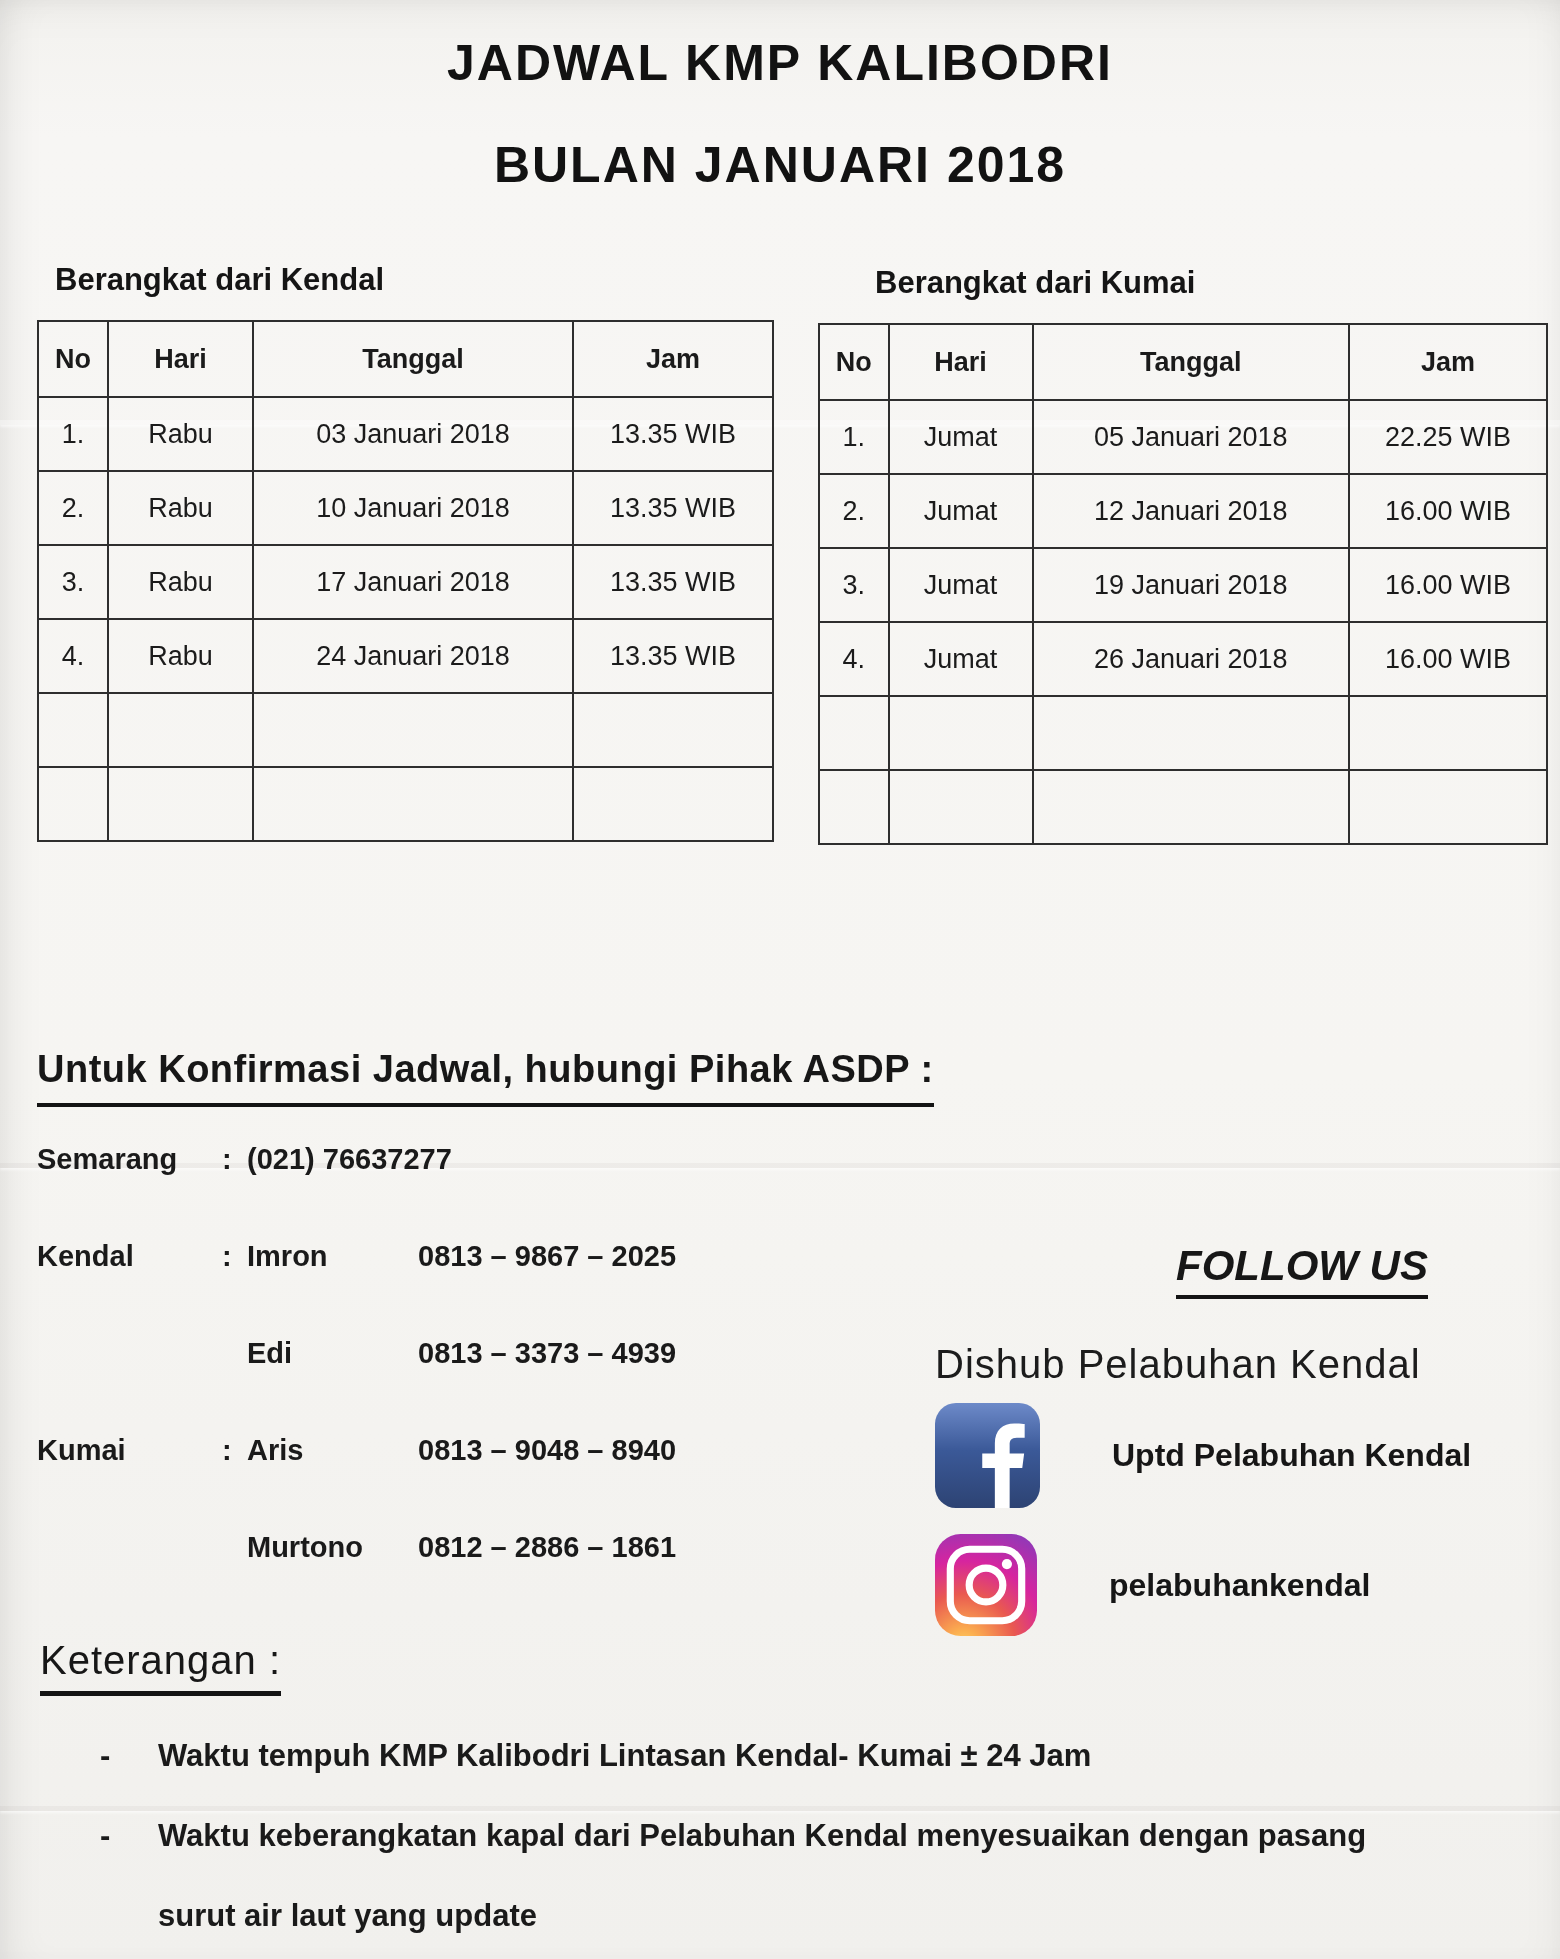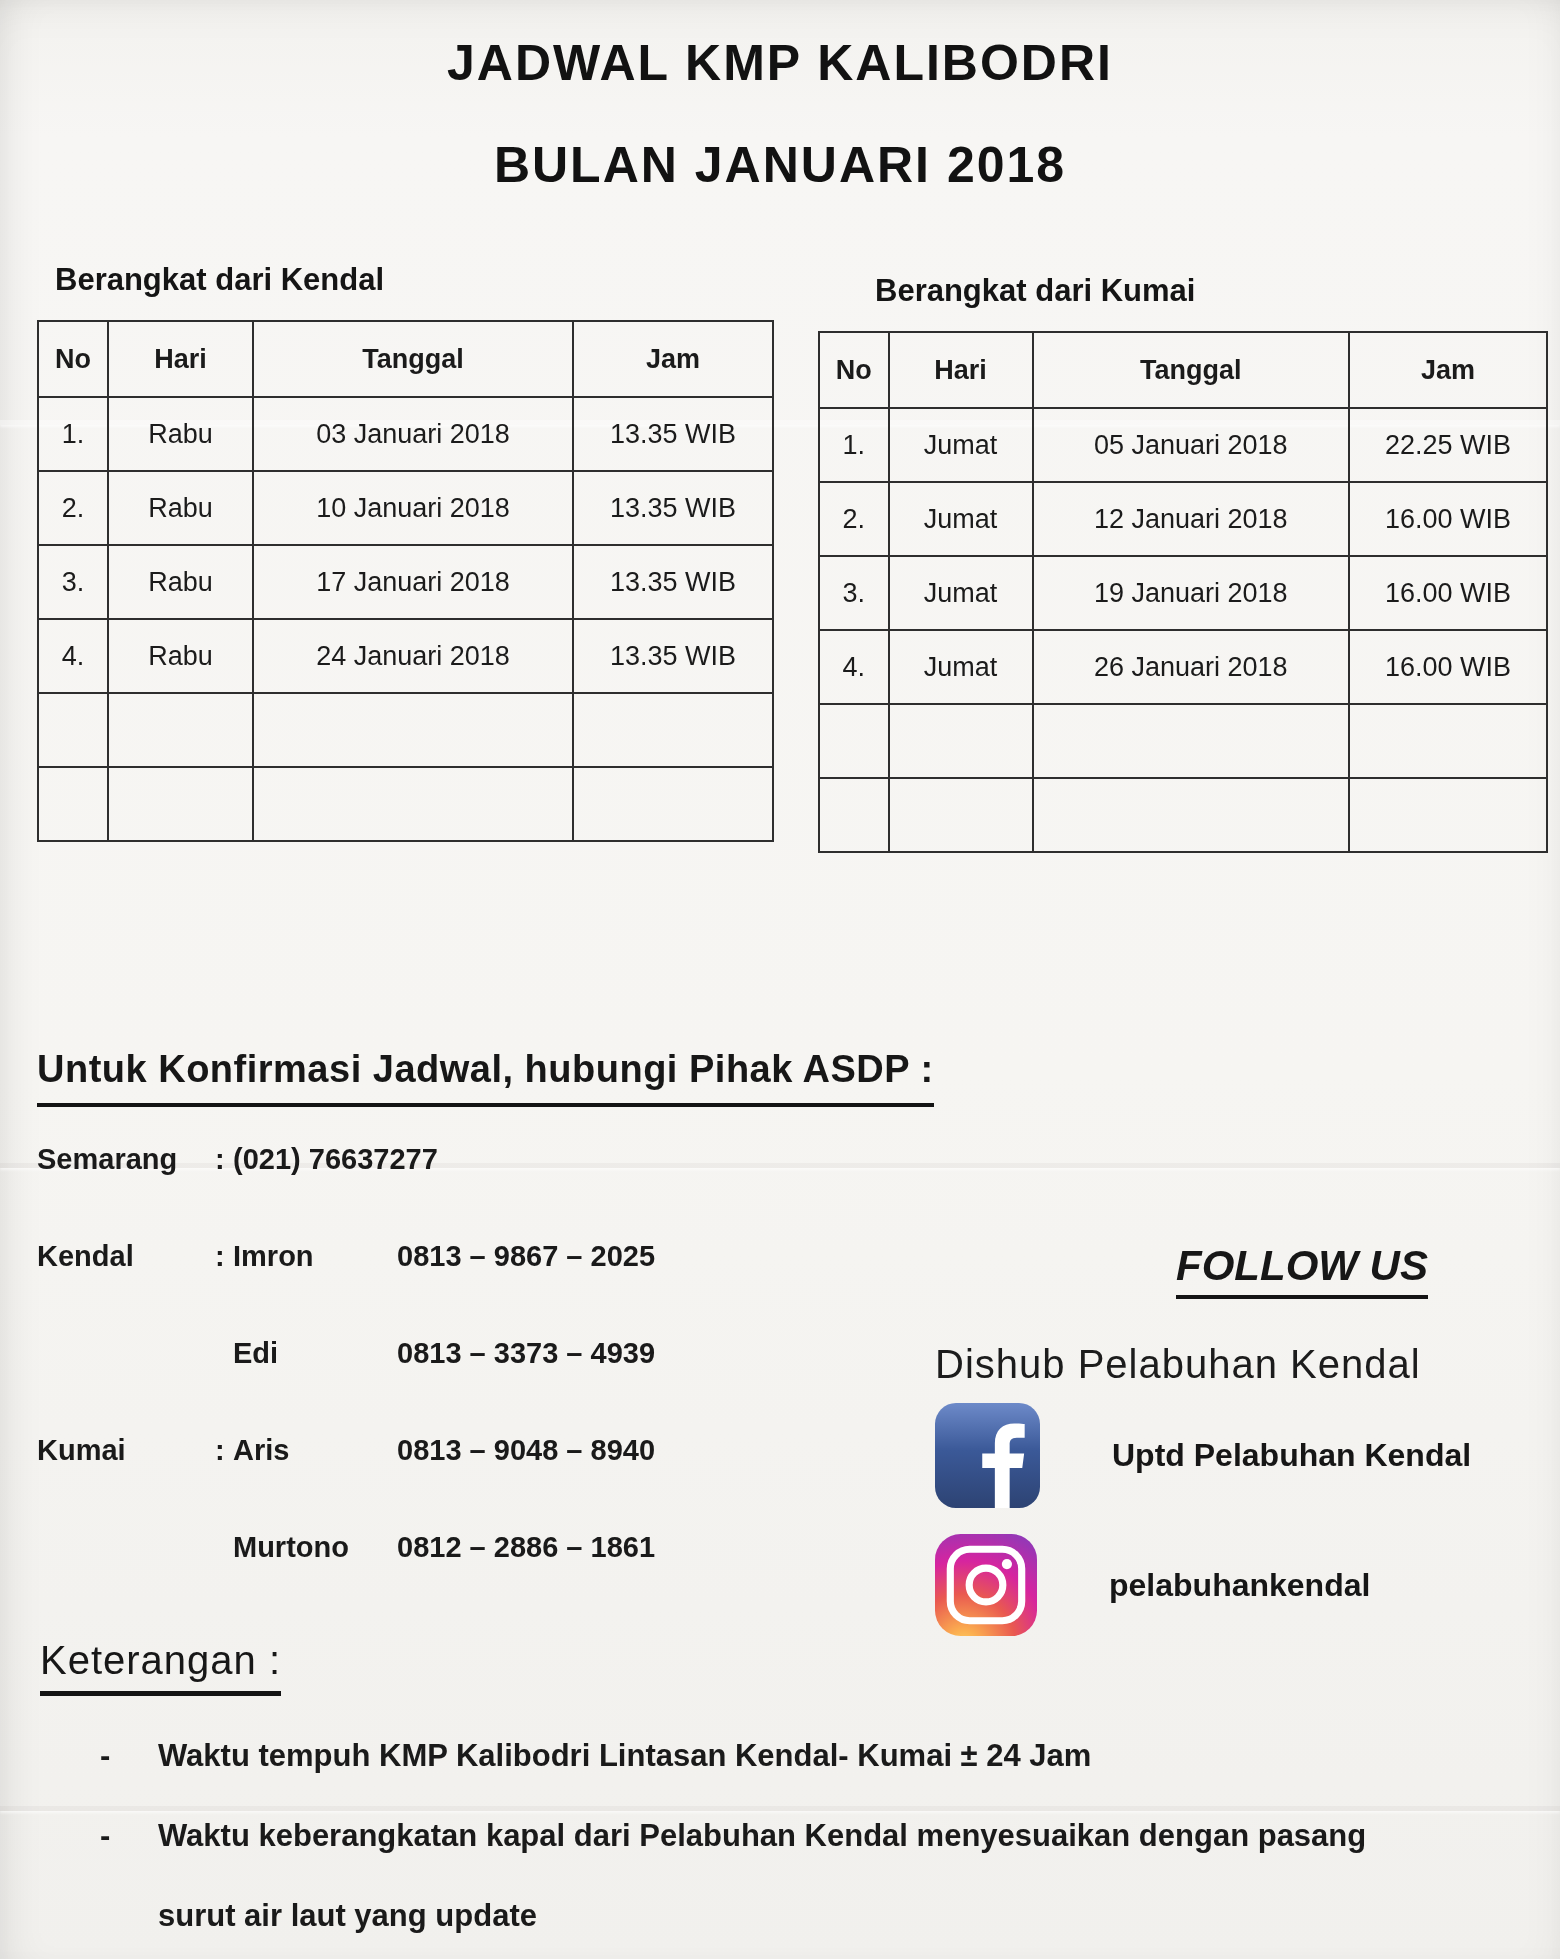--- a/index.html
+++ b/index.html
@@ -18,37 +18,37 @@
           box-shadow:0 2px 3px rgba(255,255,255,.6);pointer-events:none;}
 
   
   .title{position:absolute;top:34px;left:0;width:100%;text-align:center;}
   .title .l1,.title .l2{font-size:50px;font-weight:bold;letter-spacing:2px;color:#121212;}
   .title .l2{margin-top:44px;}
 
   
   .schedule{position:absolute;}
   .schedule.left{left:37px;top:262px;width:740px;}
-  .schedule.right{left:818px;top:265px;width:730px;margin-top:8px;}
+  .schedule.right{left:818px;top:265px;width:730px;}
   .schedule h2{margin:0 0 22px 18px;font-size:31px;font-weight:bold;color:#151515;}
   .schedule.right h2{margin-left:57px;}
   table.sched{border-collapse:collapse;table-layout:fixed;background:transparent;}
   table.sched th,table.sched td{
     border:2px solid #2e2e2e;text-align:center;vertical-align:middle;
     font-size:27px;color:#1b1b1b;padding:4px 4px;overflow:hidden;
   }
   table.sched th{font-weight:bold;height:66px;}
   table.sched td{font-weight:normal;height:64px;}
 
   
   .confirm-heading{position:absolute;left:37px;top:1048px;font-size:38px;font-weight:bold;}
   .confirm-heading span{display:inline-block;border-bottom:4px solid #141414;padding-bottom:12px;letter-spacing:.5px;}
   .contacts{position:absolute;left:37px;top:1140px;width:760px;}
   .contact-row{display:grid;grid-template-columns:178px 18px 164px auto;align-items:center;
-               height:38px;margin-bottom:59px;font-size:29px;font-weight:bold;color:#1a1a1a;}
+               height:38px;margin-bottom:59px;font-size:29px;font-weight:bold;color:#1a1a1a;gap:7px;}
   .contact-row span{white-space:nowrap;}
 
   
   .followus-heading{position:absolute;left:1148px;top:1242px;font-size:42px;font-weight:bold;font-style:italic;margin-left:28px;}
   .followus-heading span{display:inline-block;border-bottom:4px solid #141414;padding-bottom:5px;}
   .dishub{position:absolute;left:935px;top:1342px;font-size:40px;font-weight:normal;letter-spacing:1px;color:#1c1c1c;text-align:right;}
   .social{position:absolute;left:935px;top:1403px;}
   .social-row{display:flex;align-items:center;gap:72px;margin-bottom:26px;}
   .social-row .icon{flex:0 0 auto;display:block;}
   .social-label{font-size:32px;font-weight:bold;color:#161616;white-space:nowrap;}

